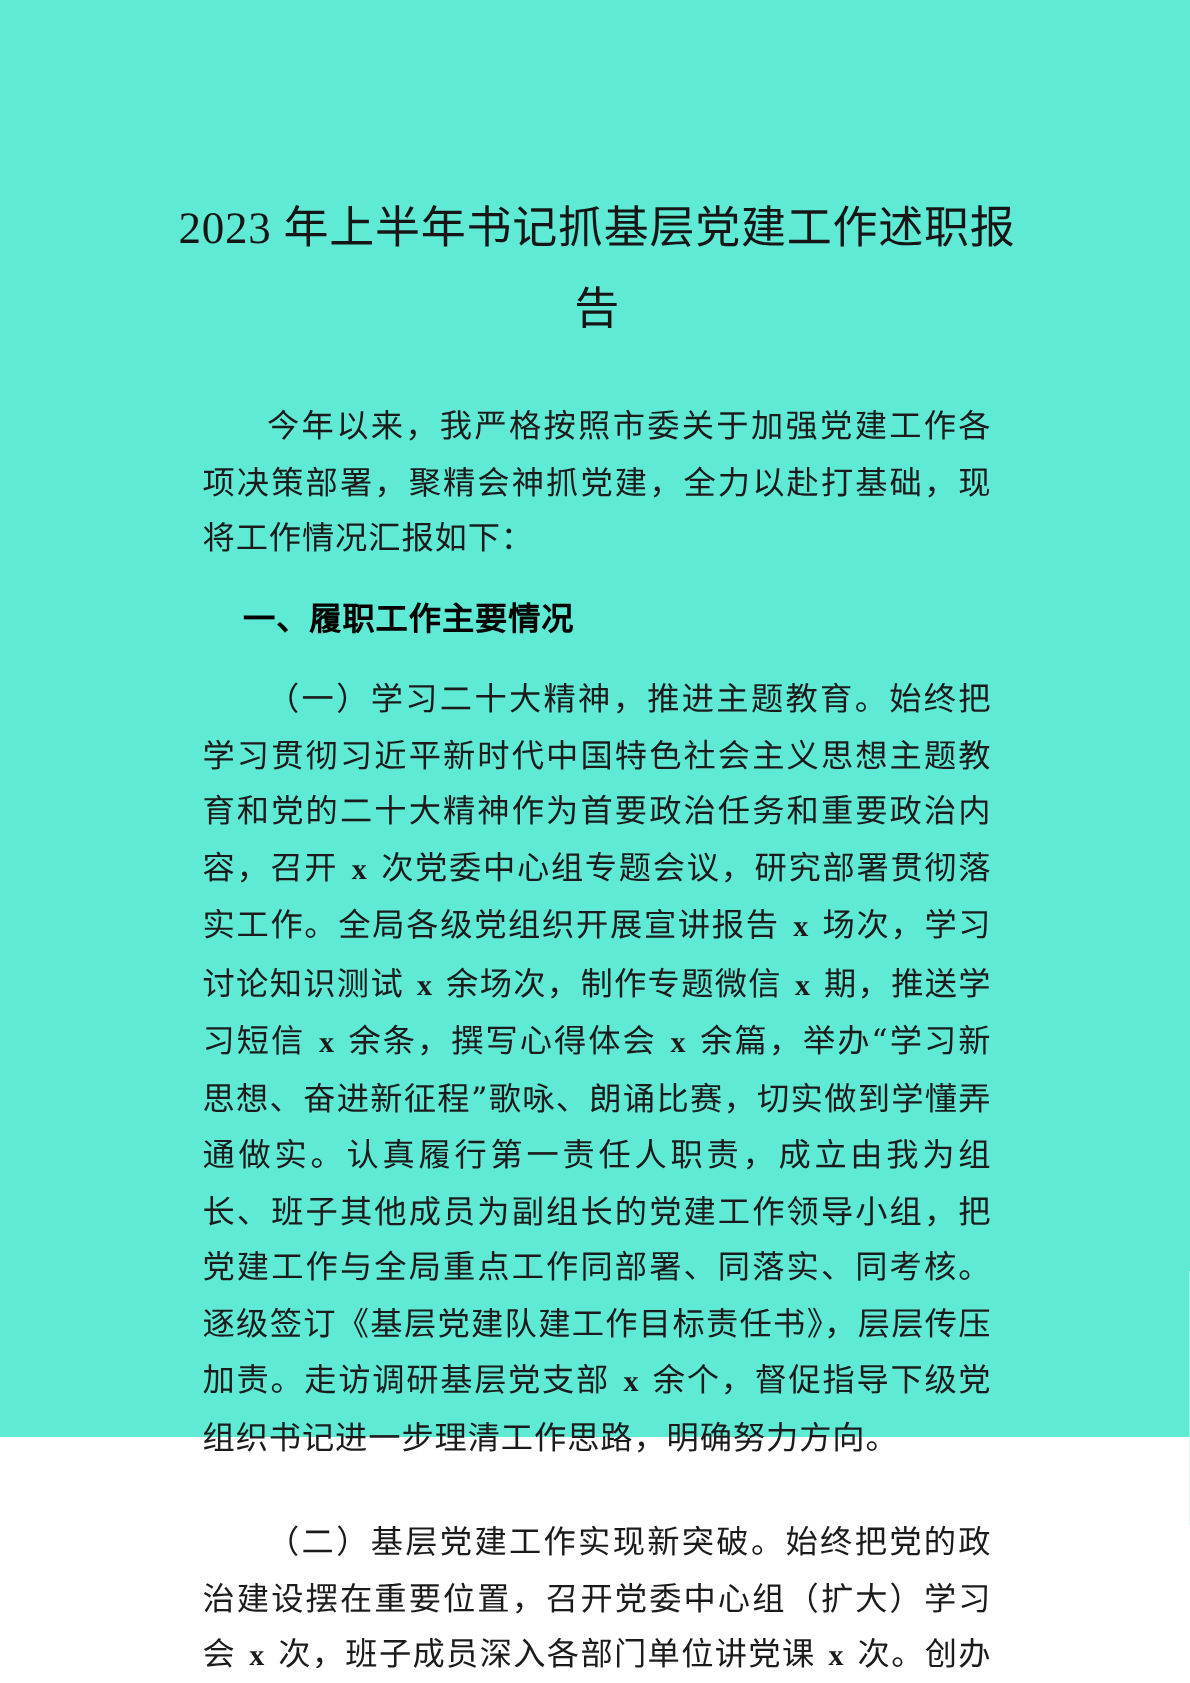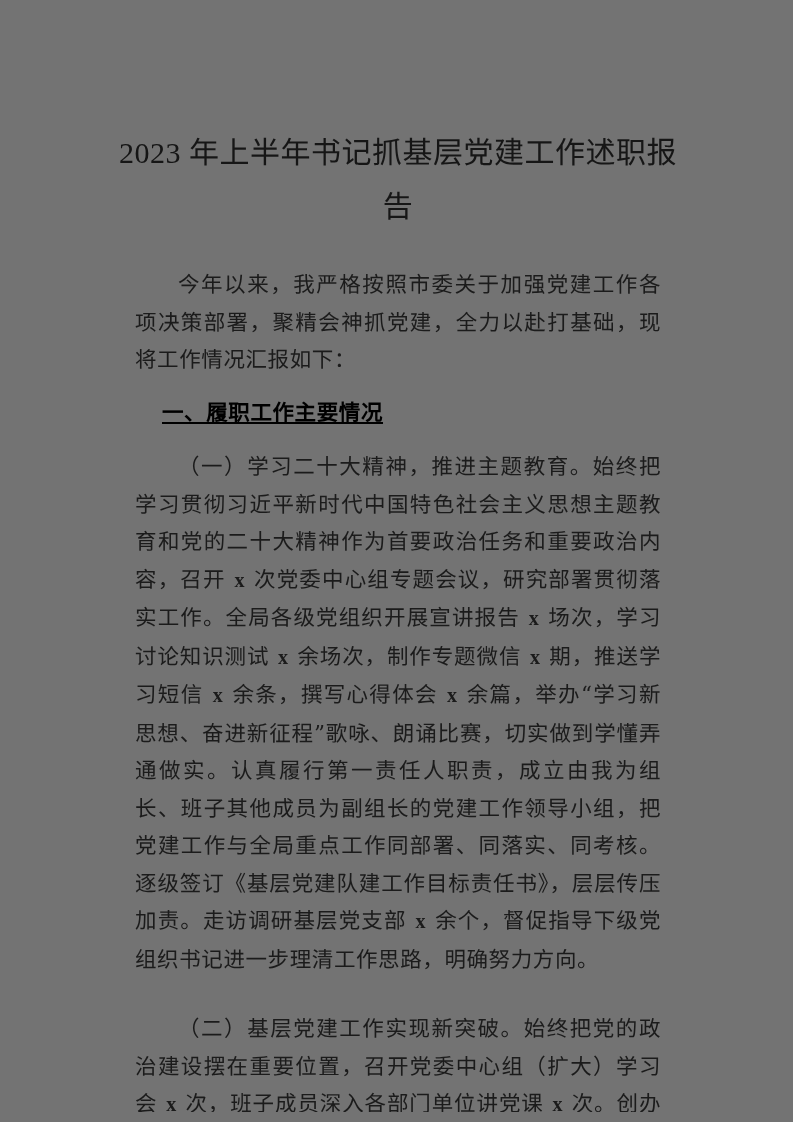--- a/index.html
+++ b/index.html
@@ -13,22 +13,22 @@
     height: 1122px;
     overflow: hidden;
     font-family: "Liberation Serif", "DejaVu Serif", serif;
     color: #000000;
     -webkit-font-smoothing: antialiased;
   }
 
   .page {
     position: relative;
     width: 793px;
-    height: 1122px;
-    background: #737373;
+    height: 958px;
+    background: #5eead4;
     box-sizing: border-box;
   }
 
   
   .content {
     position: absolute;
     left: 119px;
     top: 0;
     width: 558px;
   }
@@ -67,21 +67,20 @@
   
   .section-heading {
     margin: 0;
     font-family: "Liberation Sans", "DejaVu Sans", sans-serif;
     font-size: 21.5px;
     line-height: 37.5px;
     font-weight: 700;
     text-indent: 2em;
     letter-spacing: 0.6px;
     color: #000000;
-    text-decoration: underline;
   }
 
   
   .lat {
     font-family: "Liberation Serif", "DejaVu Serif", serif;
     font-weight: 700;
     font-size: 20px;
     padding: 0 1px;
   }
 

